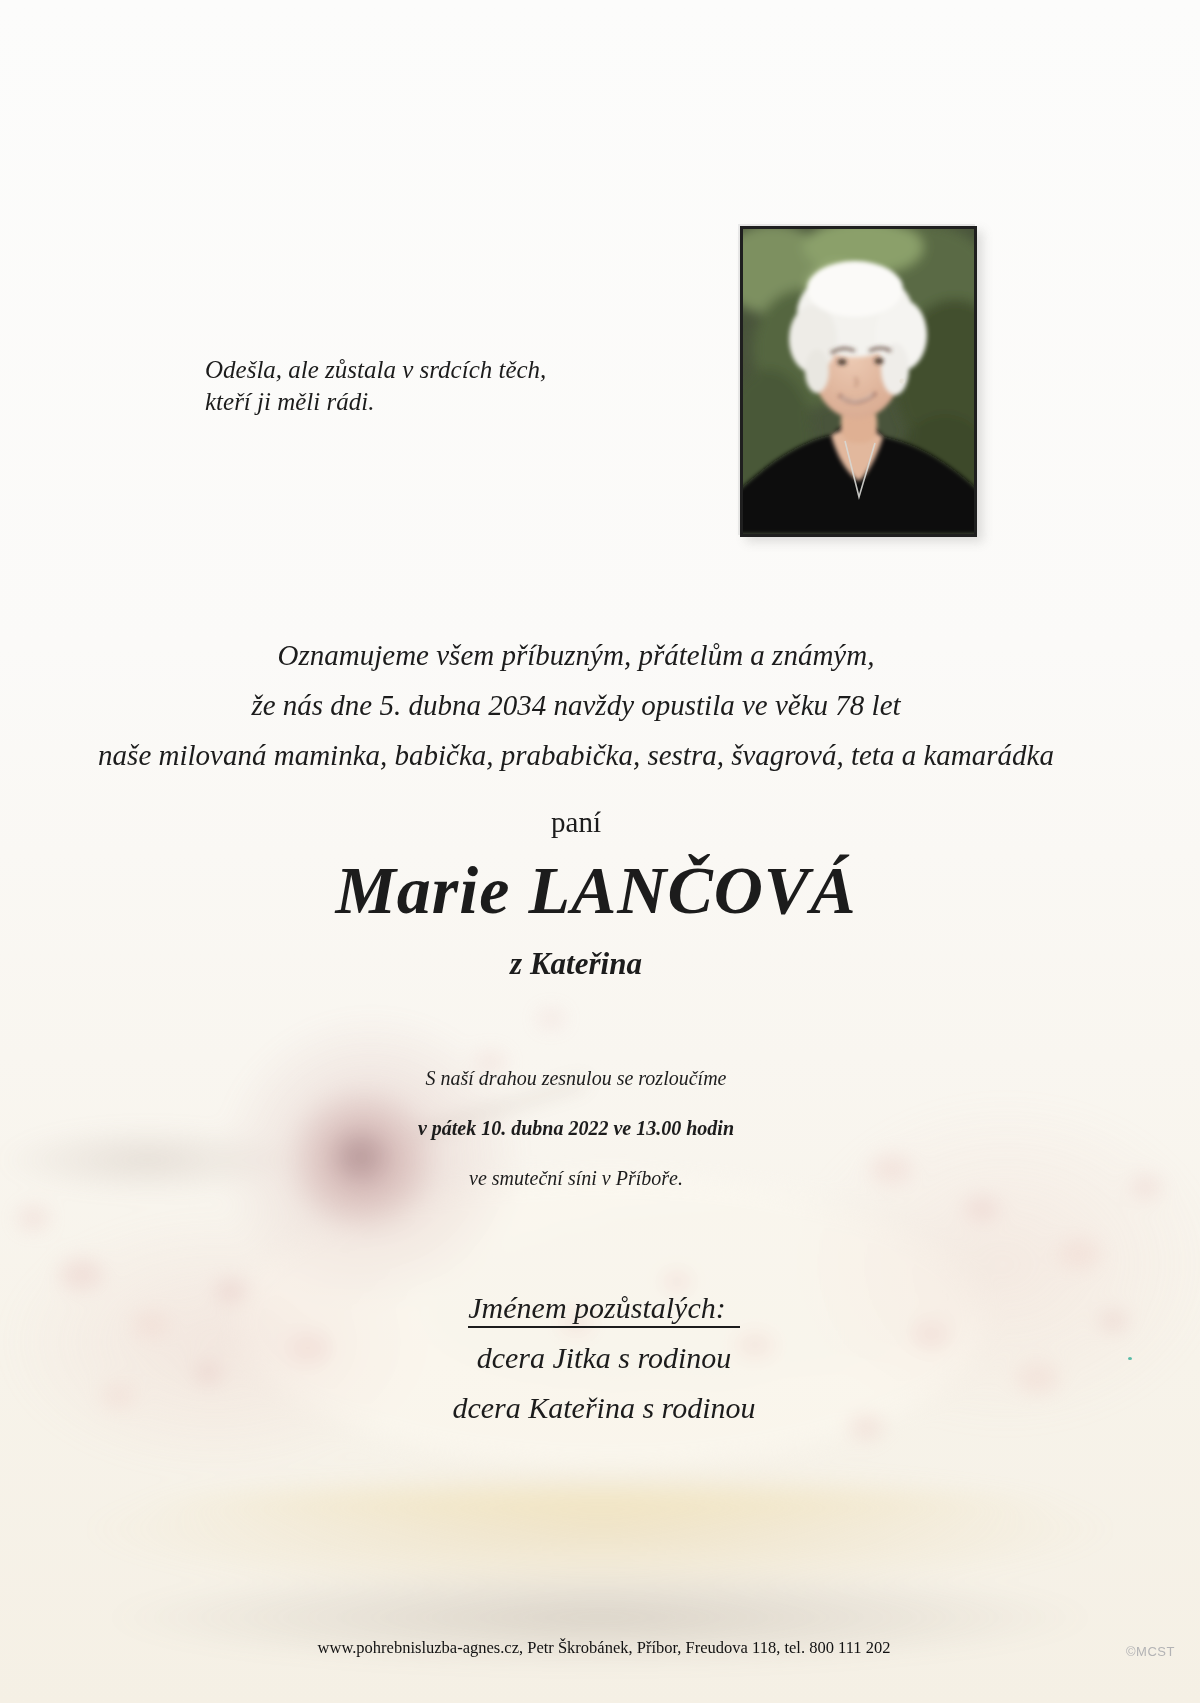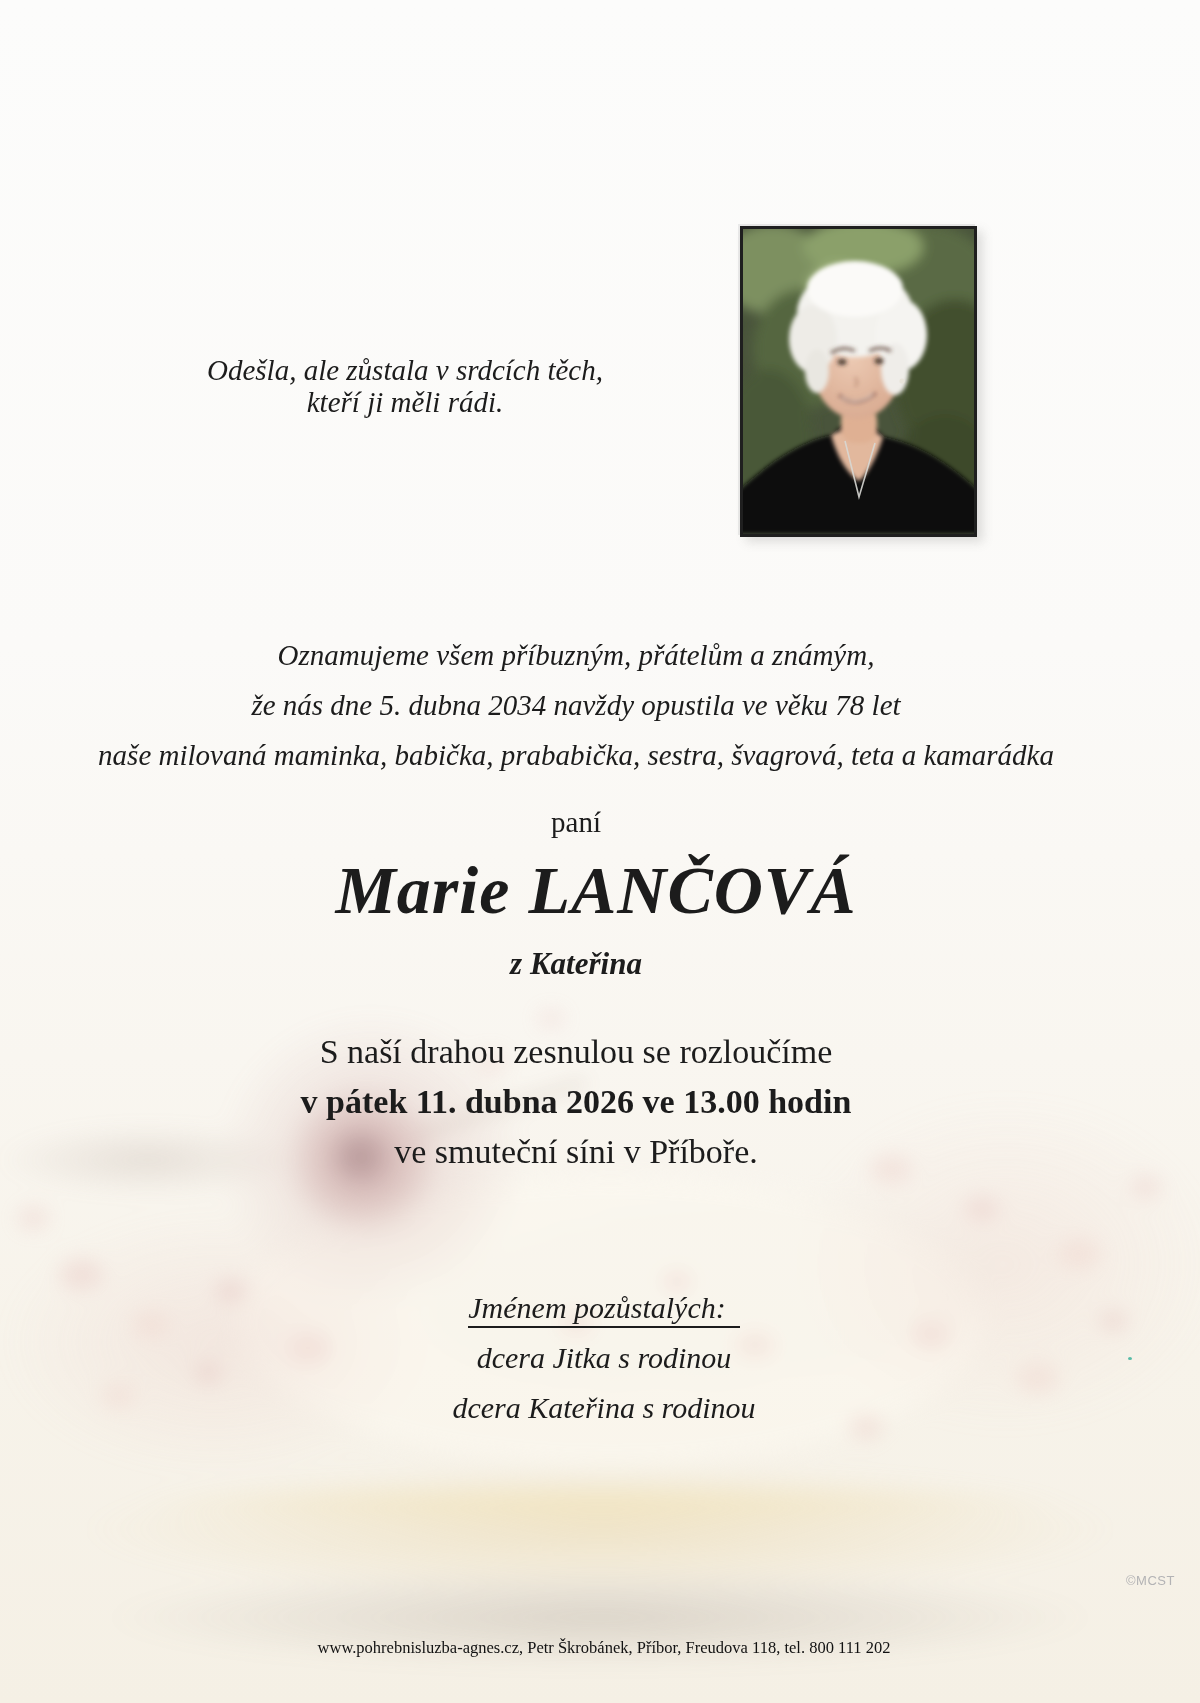--- a/index.html
+++ b/index.html
@@ -34,34 +34,34 @@
   .foreedge{left:100px;top:575px;width:1000px;height:130px;background:radial-gradient(closest-side,rgba(226,201,140,.62),rgba(226,201,140,0));}
   .foreedge2{left:150px;top:592px;width:900px;height:46px;background:radial-gradient(closest-side,rgba(238,214,142,.6),rgba(238,214,142,0));}
   .undershadow{left:120px;top:675px;width:960px;height:100px;background:radial-gradient(closest-side,rgba(132,118,104,.42),rgba(132,118,104,0));}
   .pinkwash-l{left:20px;top:330px;width:420px;height:260px;background:radial-gradient(closest-side,rgba(226,186,182,.4),rgba(226,186,182,0));}
   .pinkwash-r{left:780px;top:220px;width:420px;height:330px;background:radial-gradient(closest-side,rgba(232,196,188,.38),rgba(232,196,188,0));}
   .petal{position:absolute;border-radius:50%;}
 
   
   .epitaph{
     position:absolute;left:205px;top:354px;width:400px;
-    text-align:center;font-style:italic;font-size:29px;line-height:32px;
+    font-style:italic;font-size:25px;line-height:32px;
   }
   .col{position:absolute;left:0;width:1104px;text-align:center;margin-left:24px;}
   .announce{top:630px;font-style:italic;font-size:29px;line-height:50px;}
   .honorific{top:806px;font-size:29px;}
   .name{top:845px;margin:0;font-style:italic;font-weight:bold;font-size:68px;line-height:90px;letter-spacing:1px;padding-left:44px;}
   .residence{top:944px;font-style:italic;font-weight:bold;font-size:31px;line-height:40px;}
-  .farewell{top:1027px;font-size:34px;line-height:50px;}
+  .farewell{top:1053px;font-style:italic;font-size:20px;line-height:50px;}
   .farewell .strong{font-weight:bold;}
   .mourners{position:absolute;left:4px;width:1200px;top:1283px;text-align:center;font-style:italic;font-size:30px;line-height:50px;}
   .mourners .head span{border-bottom:2px solid #1c1c1c;padding-right:14px;padding-bottom:2px;}
   .footer{position:absolute;left:4px;width:1200px;top:1636px;text-align:center;font-style:normal;font-size:16.5px;line-height:24px;color:#111;}
   .copyright{
-    position:absolute;left:1126px;top:1573px;
+    position:absolute;left:1126px;top:1644px;
     font-family:"Liberation Sans","DejaVu Sans",sans-serif;
     font-size:13px;letter-spacing:.5px;color:#b3b3b5;
   }
   .artifact{position:absolute;left:1128px;top:1357px;width:4px;height:3px;border-radius:50%;background:#2fae96;opacity:.8;}
 
   
   .portrait{
     position:absolute;left:740px;top:226px;width:231px;height:305px;margin:0;
     border:3px solid #1f1f1f;
     box-shadow:6px 5px 10px rgba(90,90,90,.18), -2px -2px 0 rgba(200,200,200,.35);
@@ -173,21 +173,21 @@
   </div>
 
   <div class="col honorific">paní</div>
 
   <h1 class="col name">Marie LANČOVÁ</h1>
 
   <div class="col residence">z Kateřina</div>
 
   <div class="col farewell">
     <div>S naší drahou zesnulou se rozloučíme</div>
-    <div class="strong">v pátek 11. dubna 2026 ve 13.00 hodin</div>
+    <div class="strong">v pátek 10. dubna 2022 ve 13.00 hodin</div>
     <div>ve smuteční síni v Příboře.</div>
   </div>
 
   <div class="mourners">
     <div class="head">
       <span>Jménem pozůstalých:</span>
     </div>
     <div>dcera Jitka s rodinou</div>
     <div>dcera Kateřina s rodinou</div>
   </div>

